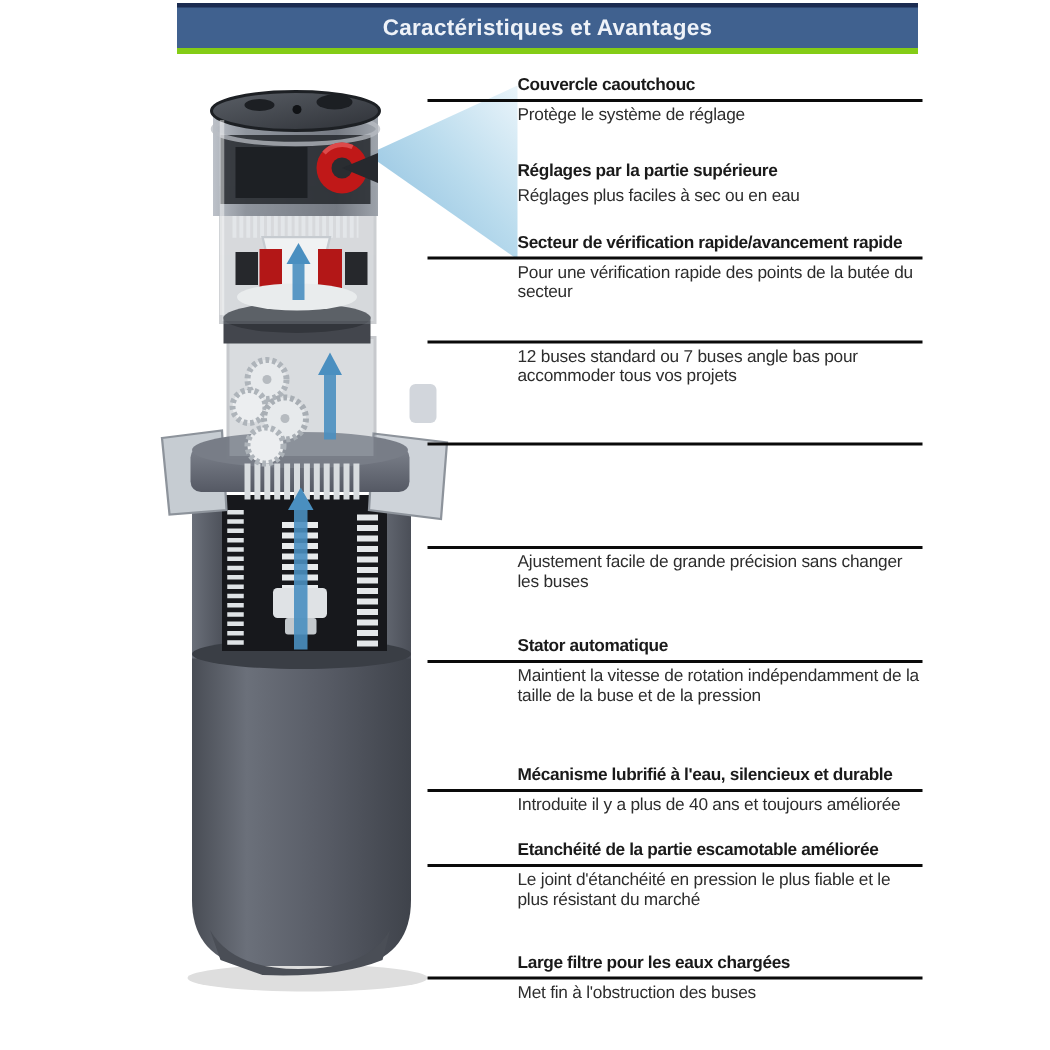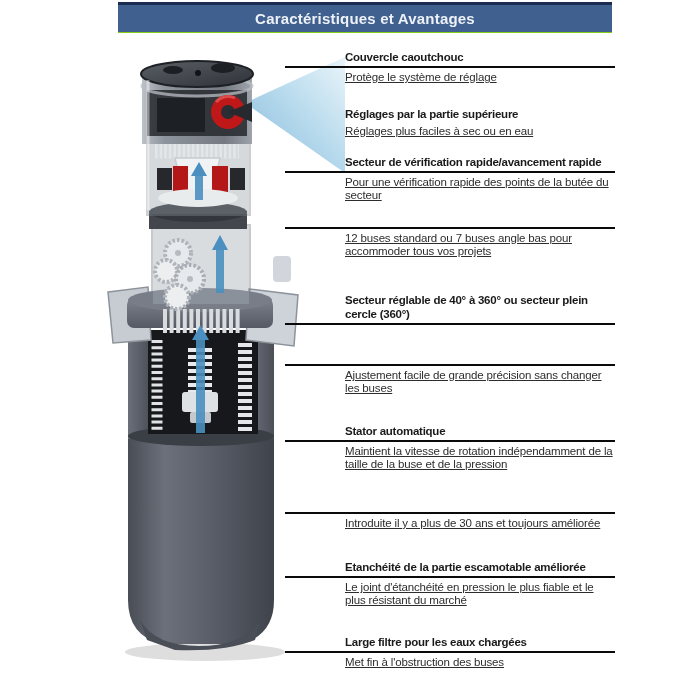--- a/index.html
+++ b/index.html
@@ -3,41 +3,41 @@
 <meta charset="utf-8">
 <style>
   html,body{margin:0;padding:0;background:#ffffff;}
   .page{
     position:relative;width:700px;height:700px;background:#ffffff;overflow:hidden;
     font-family:"Liberation Sans","DejaVu Sans",sans-serif;
   }
   
   .titlebar{
     position:absolute;left:118px;top:2px;width:494px;height:27px;
-    background:#40618f;border-top:3px solid #1b2c51;border-bottom:1px solid #84cc16;
+    background:#40618f;border-top:3px solid #1b2c51;border-bottom:4px solid #84cc16;
     display:flex;align-items:center;justify-content:center;
   }
   .titlebar h1{
     margin:0;font-size:15px;font-weight:bold;color:#eef2f8;letter-spacing:.2px;
   }
   
   .illustration{position:absolute;left:95px;top:40px;width:260px;height:640px;}
   
   .features{position:absolute;left:0;top:0;width:700px;height:520px;}
   .feature{position:absolute;left:285px;width:330px;}
   .feature-title{
     margin:0;padding-left:60px;font-size:11.5px;font-weight:bold;color:#1a1a1a;
     letter-spacing:-.25px;line-height:14px;
   }
   .feature-rule{
     margin:2px 0 3px 0;border:none;border-top:2px solid #0a0a0a;height:0;width:100%;
   }
   .feature-desc{
     margin:1px 0 0 0;padding-left:60px;width:268px;font-size:11.5px;color:#2d2d2d;
-    letter-spacing:-.15px;line-height:13px;text-decoration:underline;
+    letter-spacing:-.15px;line-height:13px;
   }
   .feature.no-rule .feature-desc{margin-top:4px;}
 </style>
 </head>
 <body>
 
 <div class="page">
 
   <header class="titlebar">
     <h1>Caractéristiques et Avantages</h1>
@@ -185,38 +185,38 @@
       <h3 class="feature-title">Réglages par la partie supérieure</h3>
       <p class="feature-desc">Réglages plus faciles à sec ou en eau</p>
     </article>
 
     <article class="feature" style="top:225px">
       <hr class="feature-rule">
       <p class="feature-desc">12 buses standard ou 7 buses angle bas pour accommoder tous vos projets</p>
     </article>
 
     <article class="feature" style="top:293px">
-      <h3 class="feature-title">Secteur réglable de 40° à 360° ou secteur plein cercle (360°)</h3>
       <hr class="feature-rule">
     </article>
 
     <article class="feature" style="top:362px">
       <hr class="feature-rule">
       <p class="feature-desc">Ajustement facile de grande précision sans changer les buses</p>
     </article>
 
     <article class="feature" style="top:424px">
       <h3 class="feature-title">Stator automatique</h3>
       <hr class="feature-rule">
       <p class="feature-desc">Maintient la vitesse de rotation indépendamment de la taille de la buse et de la pression</p>
     </article>
 
     <article class="feature" style="top:510px">
-      <hr class="feature-rule">
-      <p class="feature-desc">Introduite il y a plus de 30 ans et toujours améliorée</p>
+      <h3 class="feature-title">Mécanisme lubrifié à l'eau, silencieux et durable</h3>
+      <hr class="feature-rule">
+      <p class="feature-desc">Introduite il y a plus de 40 ans et toujours améliorée</p>
     </article>
 
     <article class="feature" style="top:635px">
       <h3 class="feature-title">Large filtre pour les eaux chargées</h3>
       <hr class="feature-rule">
       <p class="feature-desc">Met fin à l'obstruction des buses</p>
     </article>
 
     <article class="feature" style="top:560px">
       <h3 class="feature-title">Etanchéité de la partie escamotable améliorée</h3>

